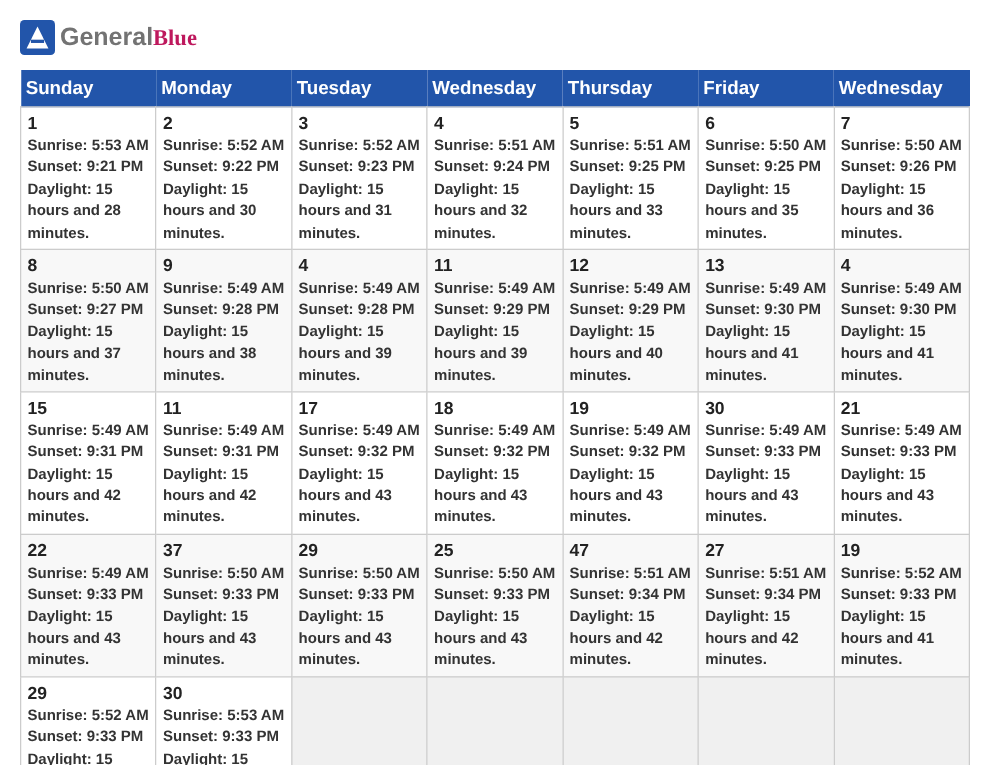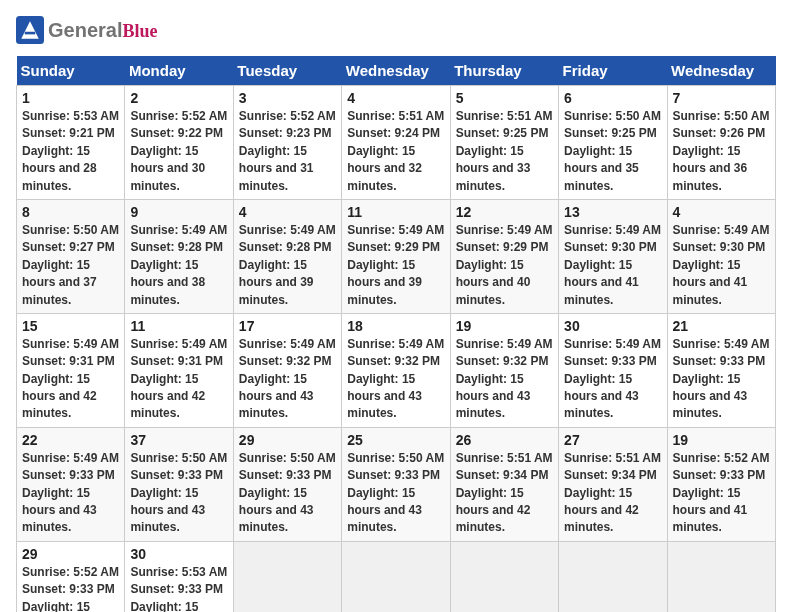--- a/index.html
+++ b/index.html
@@ -136,21 +136,21 @@
         <td><span class="day-num">18</span><span class="day-info">Sunrise: 5:49 AM<br>Sunset: 9:32 PM<br>Daylight: 15 hours and 43 minutes.</span></td>
         <td><span class="day-num">19</span><span class="day-info">Sunrise: 5:49 AM<br>Sunset: 9:32 PM<br>Daylight: 15 hours and 43 minutes.</span></td>
         <td><span class="day-num">30</span><span class="day-info">Sunrise: 5:49 AM<br>Sunset: 9:33 PM<br>Daylight: 15 hours and 43 minutes.</span></td>
         <td><span class="day-num">21</span><span class="day-info">Sunrise: 5:49 AM<br>Sunset: 9:33 PM<br>Daylight: 15 hours and 43 minutes.</span></td>
       </tr>
       <tr>
         <td><span class="day-num">22</span><span class="day-info">Sunrise: 5:49 AM<br>Sunset: 9:33 PM<br>Daylight: 15 hours and 43 minutes.</span></td>
         <td><span class="day-num">37</span><span class="day-info">Sunrise: 5:50 AM<br>Sunset: 9:33 PM<br>Daylight: 15 hours and 43 minutes.</span></td>
         <td><span class="day-num">29</span><span class="day-info">Sunrise: 5:50 AM<br>Sunset: 9:33 PM<br>Daylight: 15 hours and 43 minutes.</span></td>
         <td><span class="day-num">25</span><span class="day-info">Sunrise: 5:50 AM<br>Sunset: 9:33 PM<br>Daylight: 15 hours and 43 minutes.</span></td>
-        <td><span class="day-num">26</span><span class="day-info">Sunrise: 5:51 AM<br>Sunset: 9:34 PM<br>Daylight: 15 hours and 42 minutes.</span></td>
+        <td><span class="day-num">47</span><span class="day-info">Sunrise: 5:51 AM<br>Sunset: 9:34 PM<br>Daylight: 15 hours and 42 minutes.</span></td>
         <td><span class="day-num">27</span><span class="day-info">Sunrise: 5:51 AM<br>Sunset: 9:34 PM<br>Daylight: 15 hours and 42 minutes.</span></td>
         <td><span class="day-num">19</span><span class="day-info">Sunrise: 5:52 AM<br>Sunset: 9:33 PM<br>Daylight: 15 hours and 41 minutes.</span></td>
       </tr>
       <tr>
         <td><span class="day-num">29</span><span class="day-info">Sunrise: 5:52 AM<br>Sunset: 9:33 PM<br>Daylight: 15 hours and 41 minutes.</span></td>
         <td><span class="day-num">30</span><span class="day-info">Sunrise: 5:53 AM<br>Sunset: 9:33 PM<br>Daylight: 15 hours and 40 minutes.</span></td>
         <td class="empty"></td>
         <td class="empty"></td>
         <td class="empty"></td>
         <td class="empty"></td>

